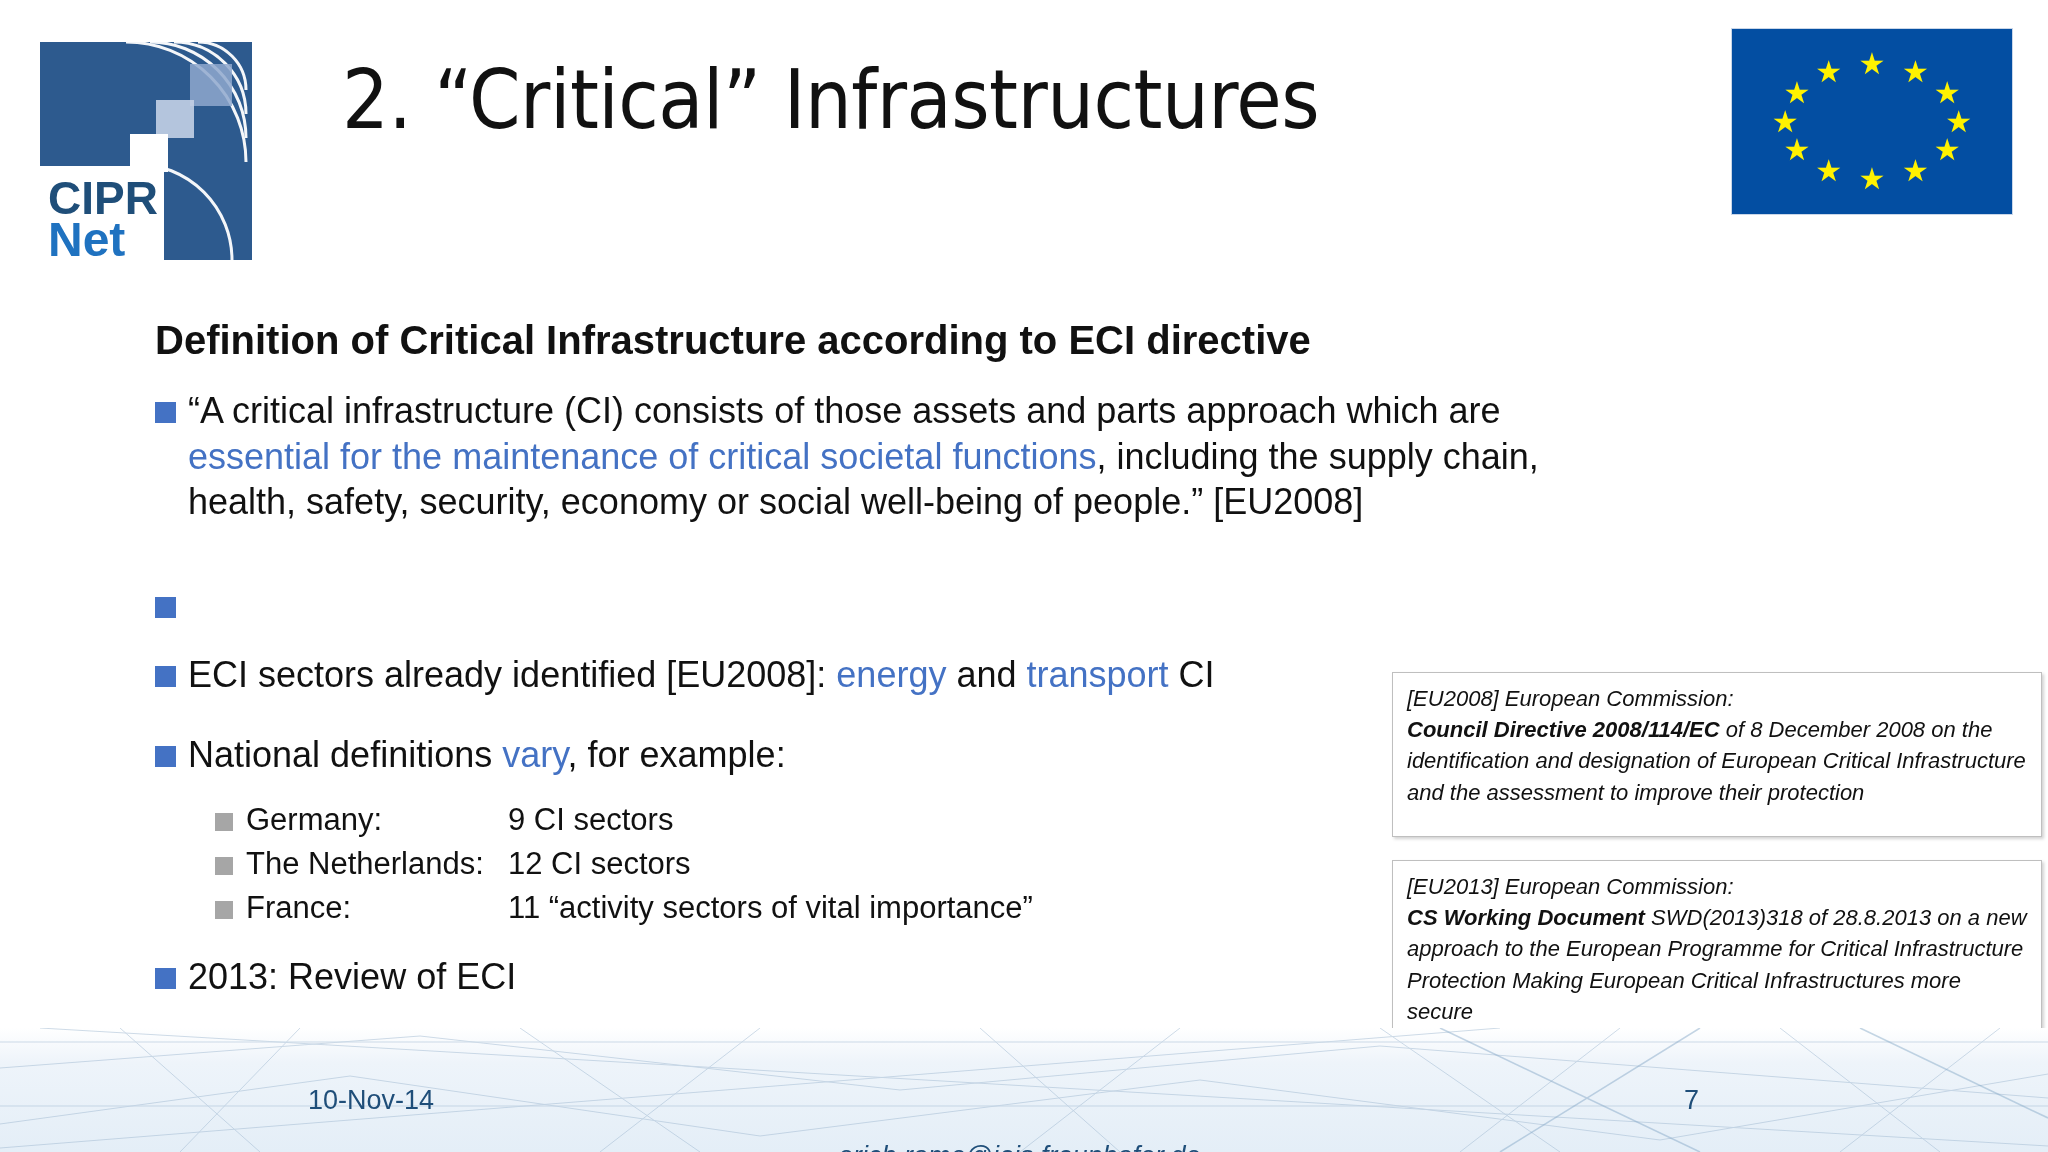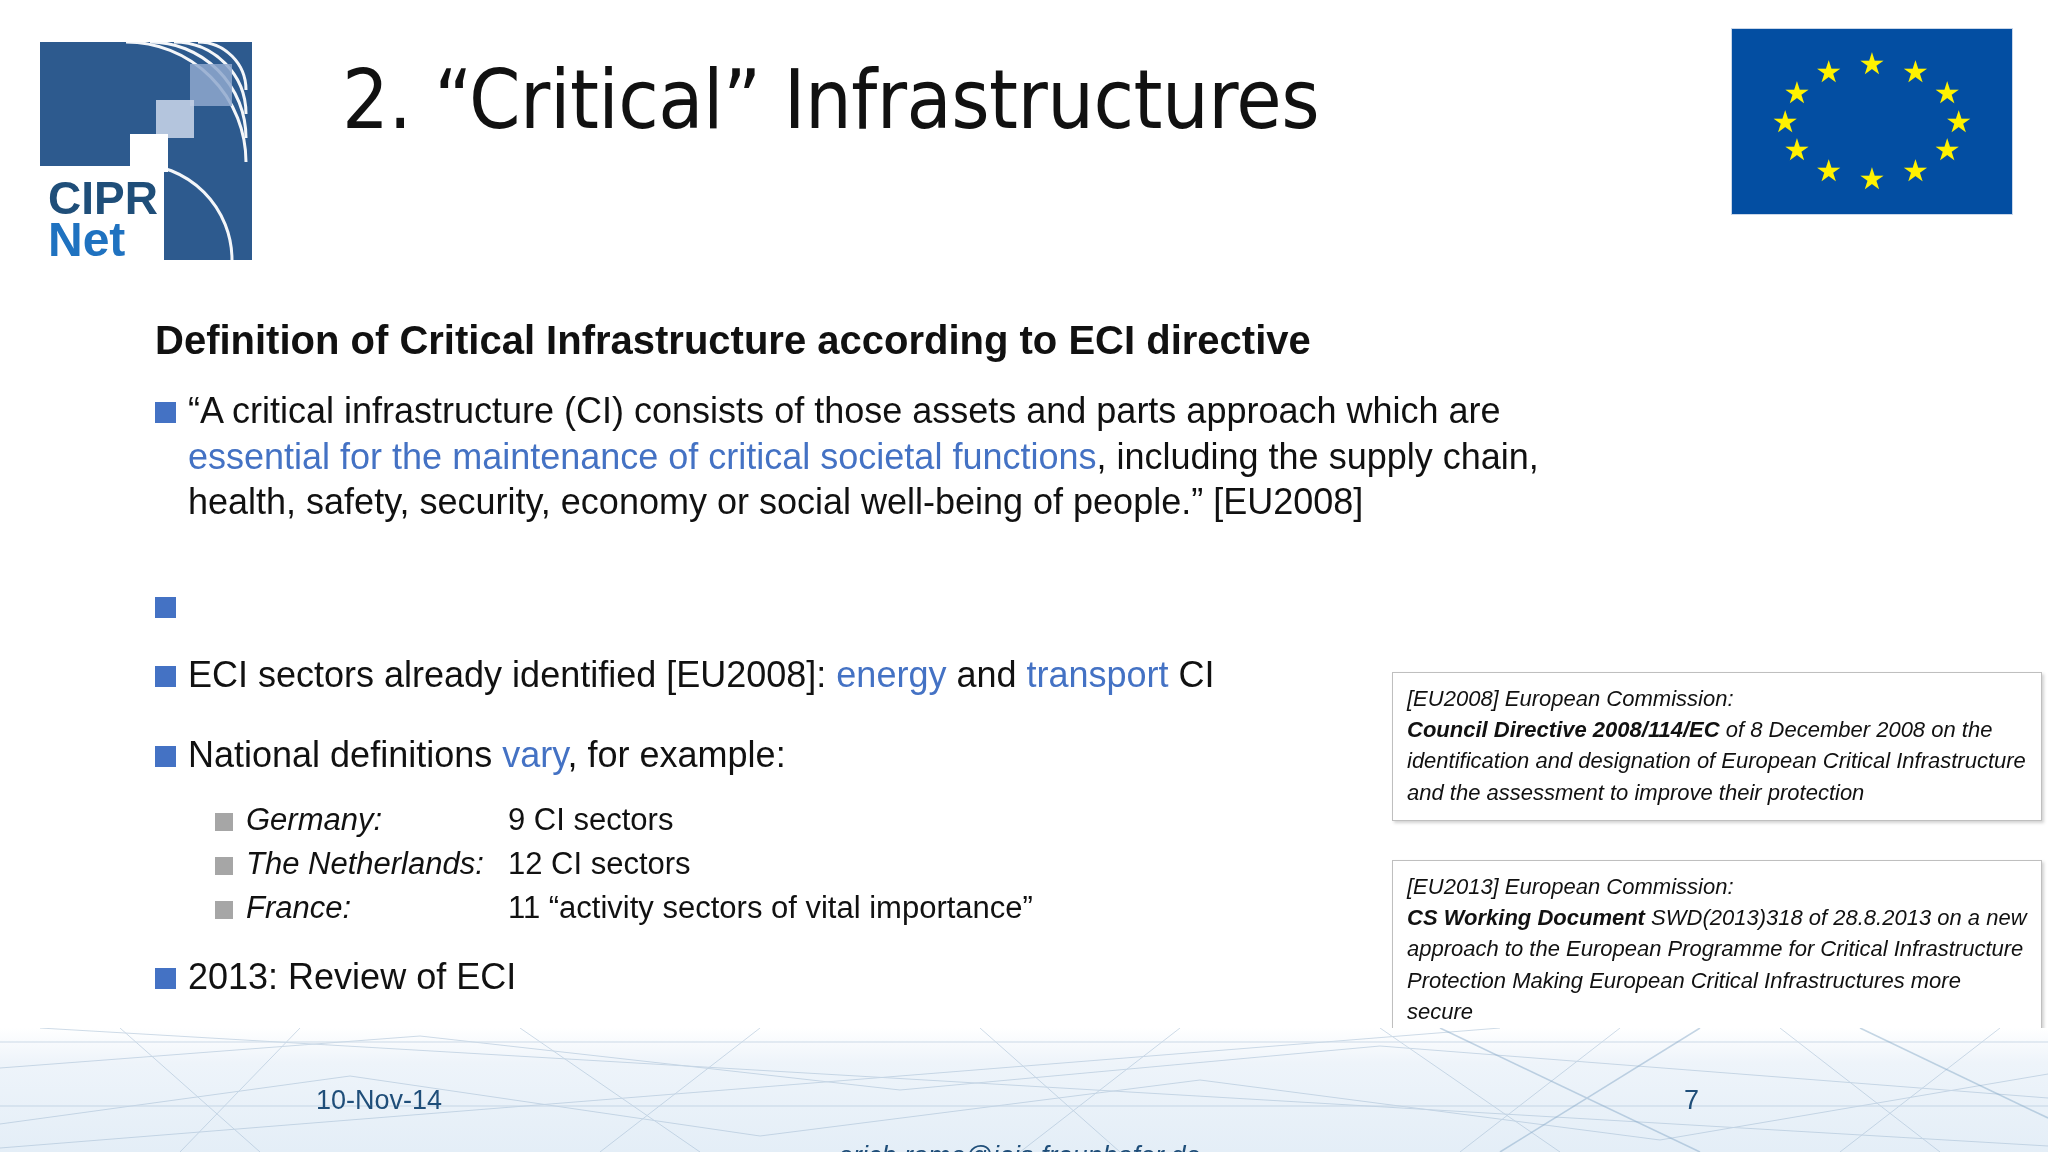--- a/index.html
+++ b/index.html
@@ -40,39 +40,39 @@
   .sq-sub { width:18px; height:18px; background:#A6A6A6;
             margin-top:13px; margin-right:13px; }
   .btext { font-size:36px; line-height:1.27; color:#111; }
   .gap-lg { height:58px; }
   .gap-md { height:34px; }
   .gap-sm { height:22px; }
 
   .sub-list { margin-left:60px; }
   .sub-row { display:flex; align-items:flex-start; margin-bottom:4px; }
   .sub-text { font-size:31px; line-height:1.3; color:#111; display:flex; }
-  .country { display:inline-block; width:262px;font-style:italic; }
+  .country { display:inline-block; width:262px; }
   .count { display:inline-block; }
 
   
   .cite { position:absolute; background:#fff; border:1px solid #BFBFBF;
           box-shadow:2px 2px 3px rgba(0,0,0,0.18);
           font-style:italic; font-size:22px; line-height:1.42; color:#111;
-          padding:10px 14px 12px 14px; }
+          padding:10px 14px 28px 14px; }
   .cite b { font-weight:bold; font-style:italic; }
   #cite-1 { left:1392px; top:672px; width:650px; }
   #cite-2 { left:1392px; top:860px; width:650px; }
 
   
   .footer-band { position:absolute; left:0; top:1028px; width:2048px; height:124px;
                  background:linear-gradient(180deg,#ffffff 0%,#eef4fa 28%,#e4eef7 100%);
                  overflow:hidden; }
   .footer-band svg { position:absolute; left:0; top:0; }
   .foot-text { position:absolute; font-size:27px; color:#1F4E79; }
-  #foot-date { left:316px; top:1085px; }
+  #foot-date { left:308px; top:1085px; }
   #foot-mail { left:838px; top:1141px;font-style:italic; }
   #foot-page { left:1684px; top:1085px; }
 </style>
 </head>
 <body>
 
 <div class="slide">
 
   <div class="logo">
     <svg class="logo-mark" viewBox="0 0 212 218">

